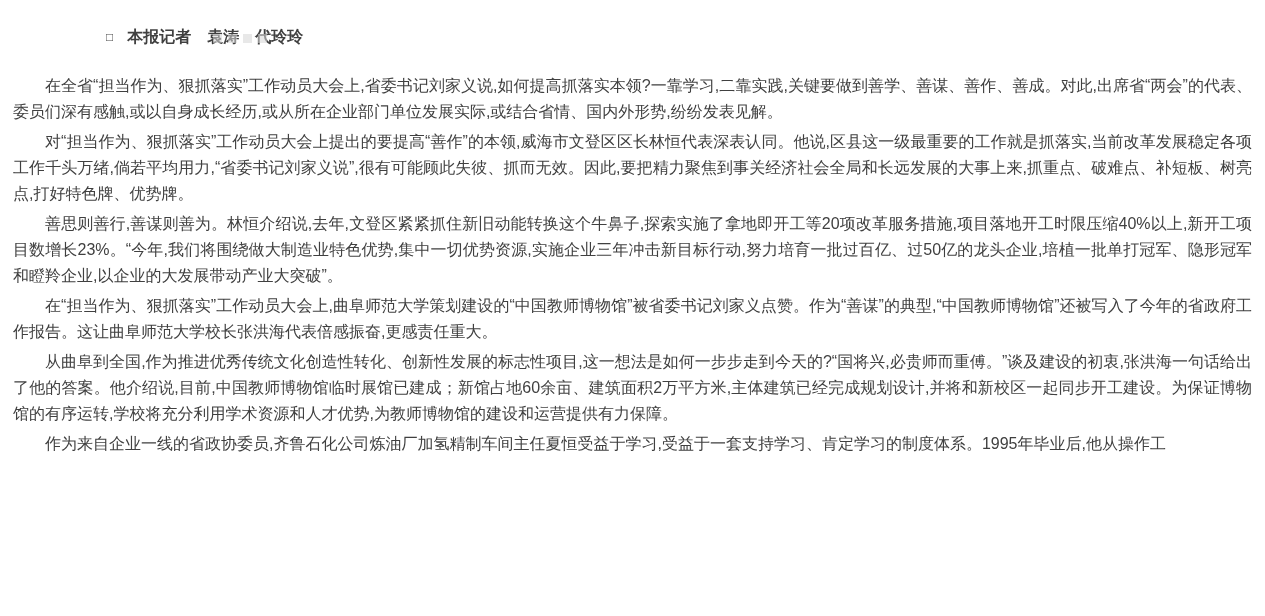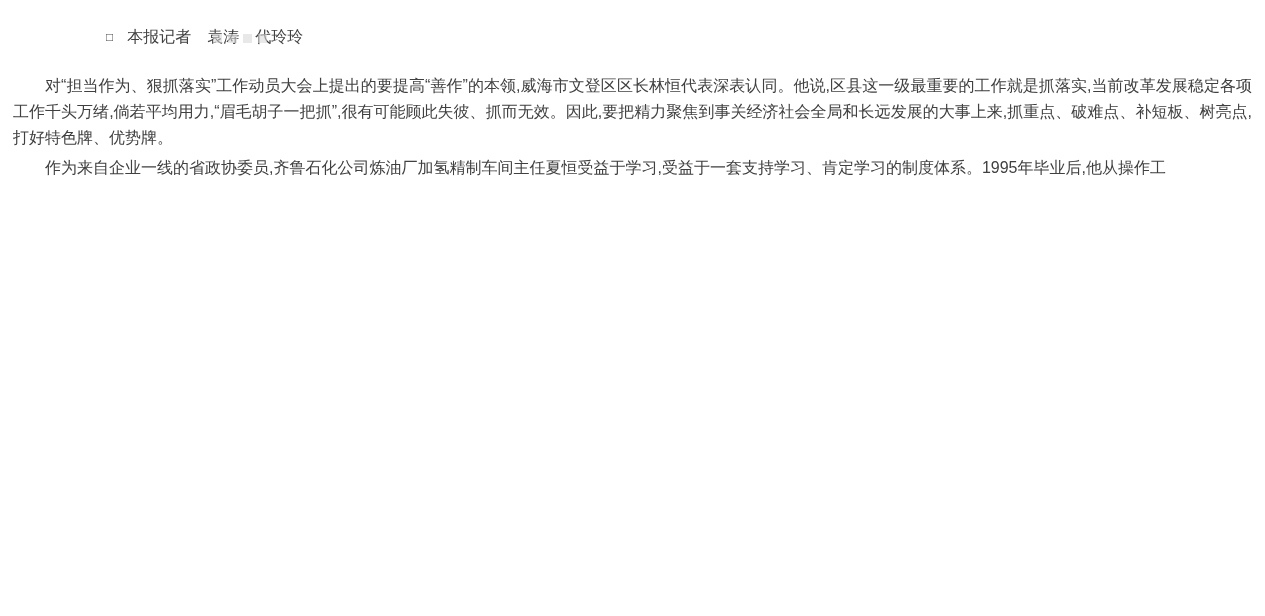--- a/index.html
+++ b/index.html
@@ -34,20 +34,21 @@
       transparent 9px, transparent 15px
     );
     opacity: 0.55;
     filter: blur(0.4px);
   }
   .byline {
     margin-top: 24px;
     margin-bottom: 22px;
     padding-left: 93px;
     white-space: pre;
+    font-weight: bold;
   }
   .byline .bullet {
     display: inline-block;
     font-size: 12px;
     margin-right: 14px;
     transform: translateY(-1px);
     color: #4a4a4a;
   }
   .body-text p {
     margin: 4px 0;
@@ -57,17 +58,21 @@
 </head>
 <body>
 
 <div class="article">
 
   <div class="clipped-fragment"></div>
 
   <div class="byline"><span class="bullet">□</span><span>本报记者　袁涛　代玲玲</span></div>
 
   <div class="body-text">
-    <p>对“担当作为、狠抓落实”工作动员大会上提出的要提高“善作”的本领,威海市文登区区长林恒代表深表认同。他说,区县这一级最重要的工作就是抓落实,当前改革发展稳定各项工作千头万绪,倘若平均用力,“眉毛胡子一把抓”,很有可能顾此失彼、抓而无效。因此,要把精力聚焦到事关经济社会全局和长远发展的大事上来,抓重点、破难点、补短板、树亮点,打好特色牌、优势牌。</p>
+    <p>在全省“担当作为、狠抓落实”工作动员大会上,省委书记刘家义说,如何提高抓落实本领?一靠学习,二靠实践,关键要做到善学、善谋、善作、善成。对此,出席省“两会”的代表、委员们深有感触,或以自身成长经历,或从所在企业部门单位发展实际,或结合省情、国内外形势,纷纷发表见解。</p>
+    <p>对“担当作为、狠抓落实”工作动员大会上提出的要提高“善作”的本领,威海市文登区区长林恒代表深表认同。他说,区县这一级最重要的工作就是抓落实,当前改革发展稳定各项工作千头万绪,倘若平均用力,“省委书记刘家义说”,很有可能顾此失彼、抓而无效。因此,要把精力聚焦到事关经济社会全局和长远发展的大事上来,抓重点、破难点、补短板、树亮点,打好特色牌、优势牌。</p>
+    <p>善思则善行,善谋则善为。林恒介绍说,去年,文登区紧紧抓住新旧动能转换这个牛鼻子,探索实施了拿地即开工等20项改革服务措施,项目落地开工时限压缩40%以上,新开工项目数增长23%。“今年,我们将围绕做大制造业特色优势,集中一切优势资源,实施企业三年冲击新目标行动,努力培育一批过百亿、过50亿的龙头企业,培植一批单打冠军、隐形冠军和瞪羚企业,以企业的大发展带动产业大突破”。</p>
+    <p>在“担当作为、狠抓落实”工作动员大会上,曲阜师范大学策划建设的“中国教师博物馆”被省委书记刘家义点赞。作为“善谋”的典型,“中国教师博物馆”还被写入了今年的省政府工作报告。这让曲阜师范大学校长张洪海代表倍感振奋,更感责任重大。</p>
+    <p>从曲阜到全国,作为推进优秀传统文化创造性转化、创新性发展的标志性项目,这一想法是如何一步步走到今天的?“国将兴,必贵师而重傅。”谈及建设的初衷,张洪海一句话给出了他的答案。他介绍说,目前,中国教师博物馆临时展馆已建成；新馆占地60余亩、建筑面积2万平方米,主体建筑已经完成规划设计,并将和新校区一起同步开工建设。为保证博物馆的有序运转,学校将充分利用学术资源和人才优势,为教师博物馆的建设和运营提供有力保障。</p>
     <p>作为来自企业一线的省政协委员,齐鲁石化公司炼油厂加氢精制车间主任夏恒受益于学习,受益于一套支持学习、肯定学习的制度体系。1995年毕业后,他从操作工</p>
   </div>
 
 </div>
 
 </body></html>

